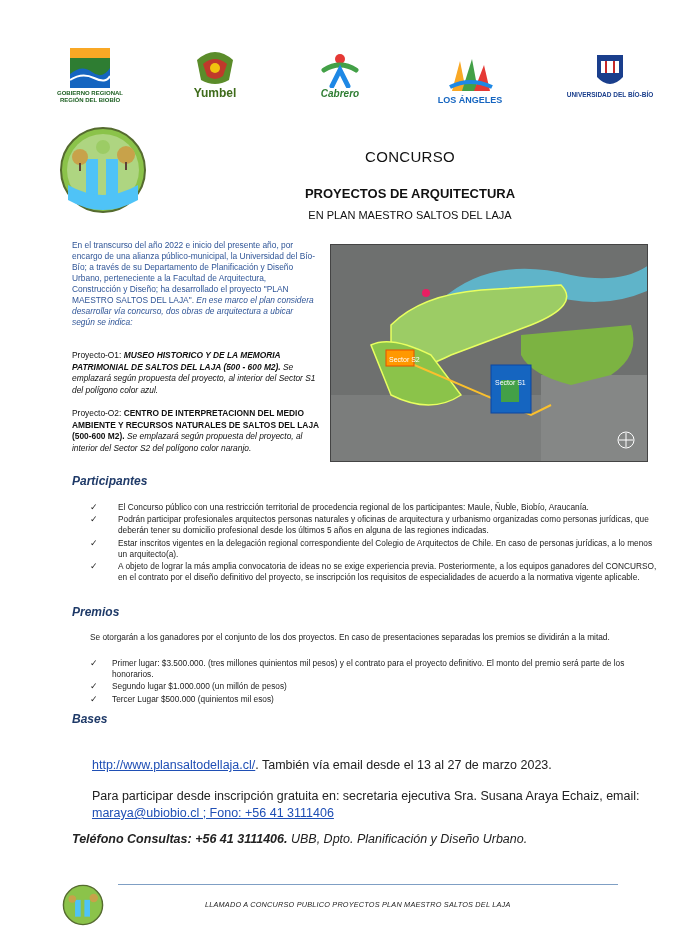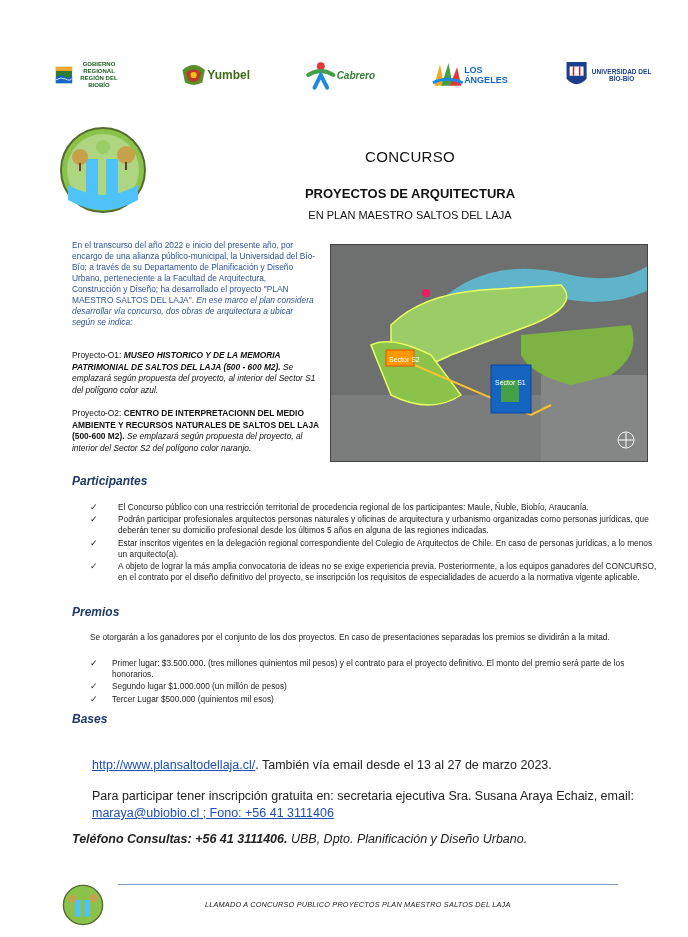--- a/index.html
+++ b/index.html
@@ -1,20 +1,20 @@
 <!DOCTYPE html>
 <html><head>
   <meta charset="utf-8">
   <style>
     * { box-sizing: border-box; margin: 0; padding: 0; }
     html, body { width: 688px; height: 937px; background: #ffffff; overflow: hidden; }
     body { font-family: "Liberation Sans", sans-serif; color: #222; position: relative; }
 
     .logos { position: absolute; top: 45px; left: 55px; width: 600px; height: 60px; display: flex; justify-content: space-between; align-items: center; }
-    .logo { display: flex; flex-direction: row; align-items: center; justify-content: center; }
+    .logo { display: flex; flex-direction: column; align-items: center; justify-content: center; }
     .logo-gore { width: 70px; height: 60px; }
     .logo-yumbel { width: 70px; height: 60px; }
     .logo-cabrero { width: 70px; height: 60px; }
     .logo-losangeles { width: 80px; height: 60px; justify-content: flex-end; }
     .logo-ubb { width: 90px; height: 60px; }
     .logo-caption { font-size: 6px; font-weight: bold; text-align: center; line-height: 7px; }
 
     .emblem { position: absolute; top: 125px; left: 58px; width: 90px; height: 90px; }
 
     .title-block { position: absolute; top: 148px; left: 250px; width: 320px; text-align: center; }
@@ -176,21 +176,21 @@
   <li><span class="chk">✓</span><span>Segundo lugar $1.000.000 (un millón de pesos)</span></li>
   <li><span class="chk">✓</span><span>Tercer Lugar $500.000 (quinientos mil esos)</span></li>
 </ul>
 
 <div class="section-h sec-bases">Bases</div>
 <div class="bases bases1">
   <br>
   <a class="link">http://www.plansaltodellaja.cl/</a><span>. También vía email desde el 13 al 27 de marzo 2023.</span>
 </div>
 <div class="bases bases2">
-  <span>Para participar tener inscripción gratuita en: secretaria ejecutiva Sra. Susana Araya Echaiz, email:</span><br>
+  <span>Para participar desde inscripción gratuita en: secretaria ejecutiva Sra. Susana Araya Echaiz, email:</span><br>
   <a class="link">maraya@ubiobio.cl ; Fono: +56 41 3111406</a>
 </div>
 
 <div class="phone">
   <b>Teléfono Consultas: +56 41 3111406.</b><span> UBB, Dpto. Planificación y Diseño Urbano.</span>
 </div>
 
 <div class="footer-emblem">
   <svg width="42" height="42" viewBox="0 0 90 90">
     <circle cx="45" cy="45" r="42" fill="#8bc34a" stroke="#556b2f" stroke-width="3"></circle>

